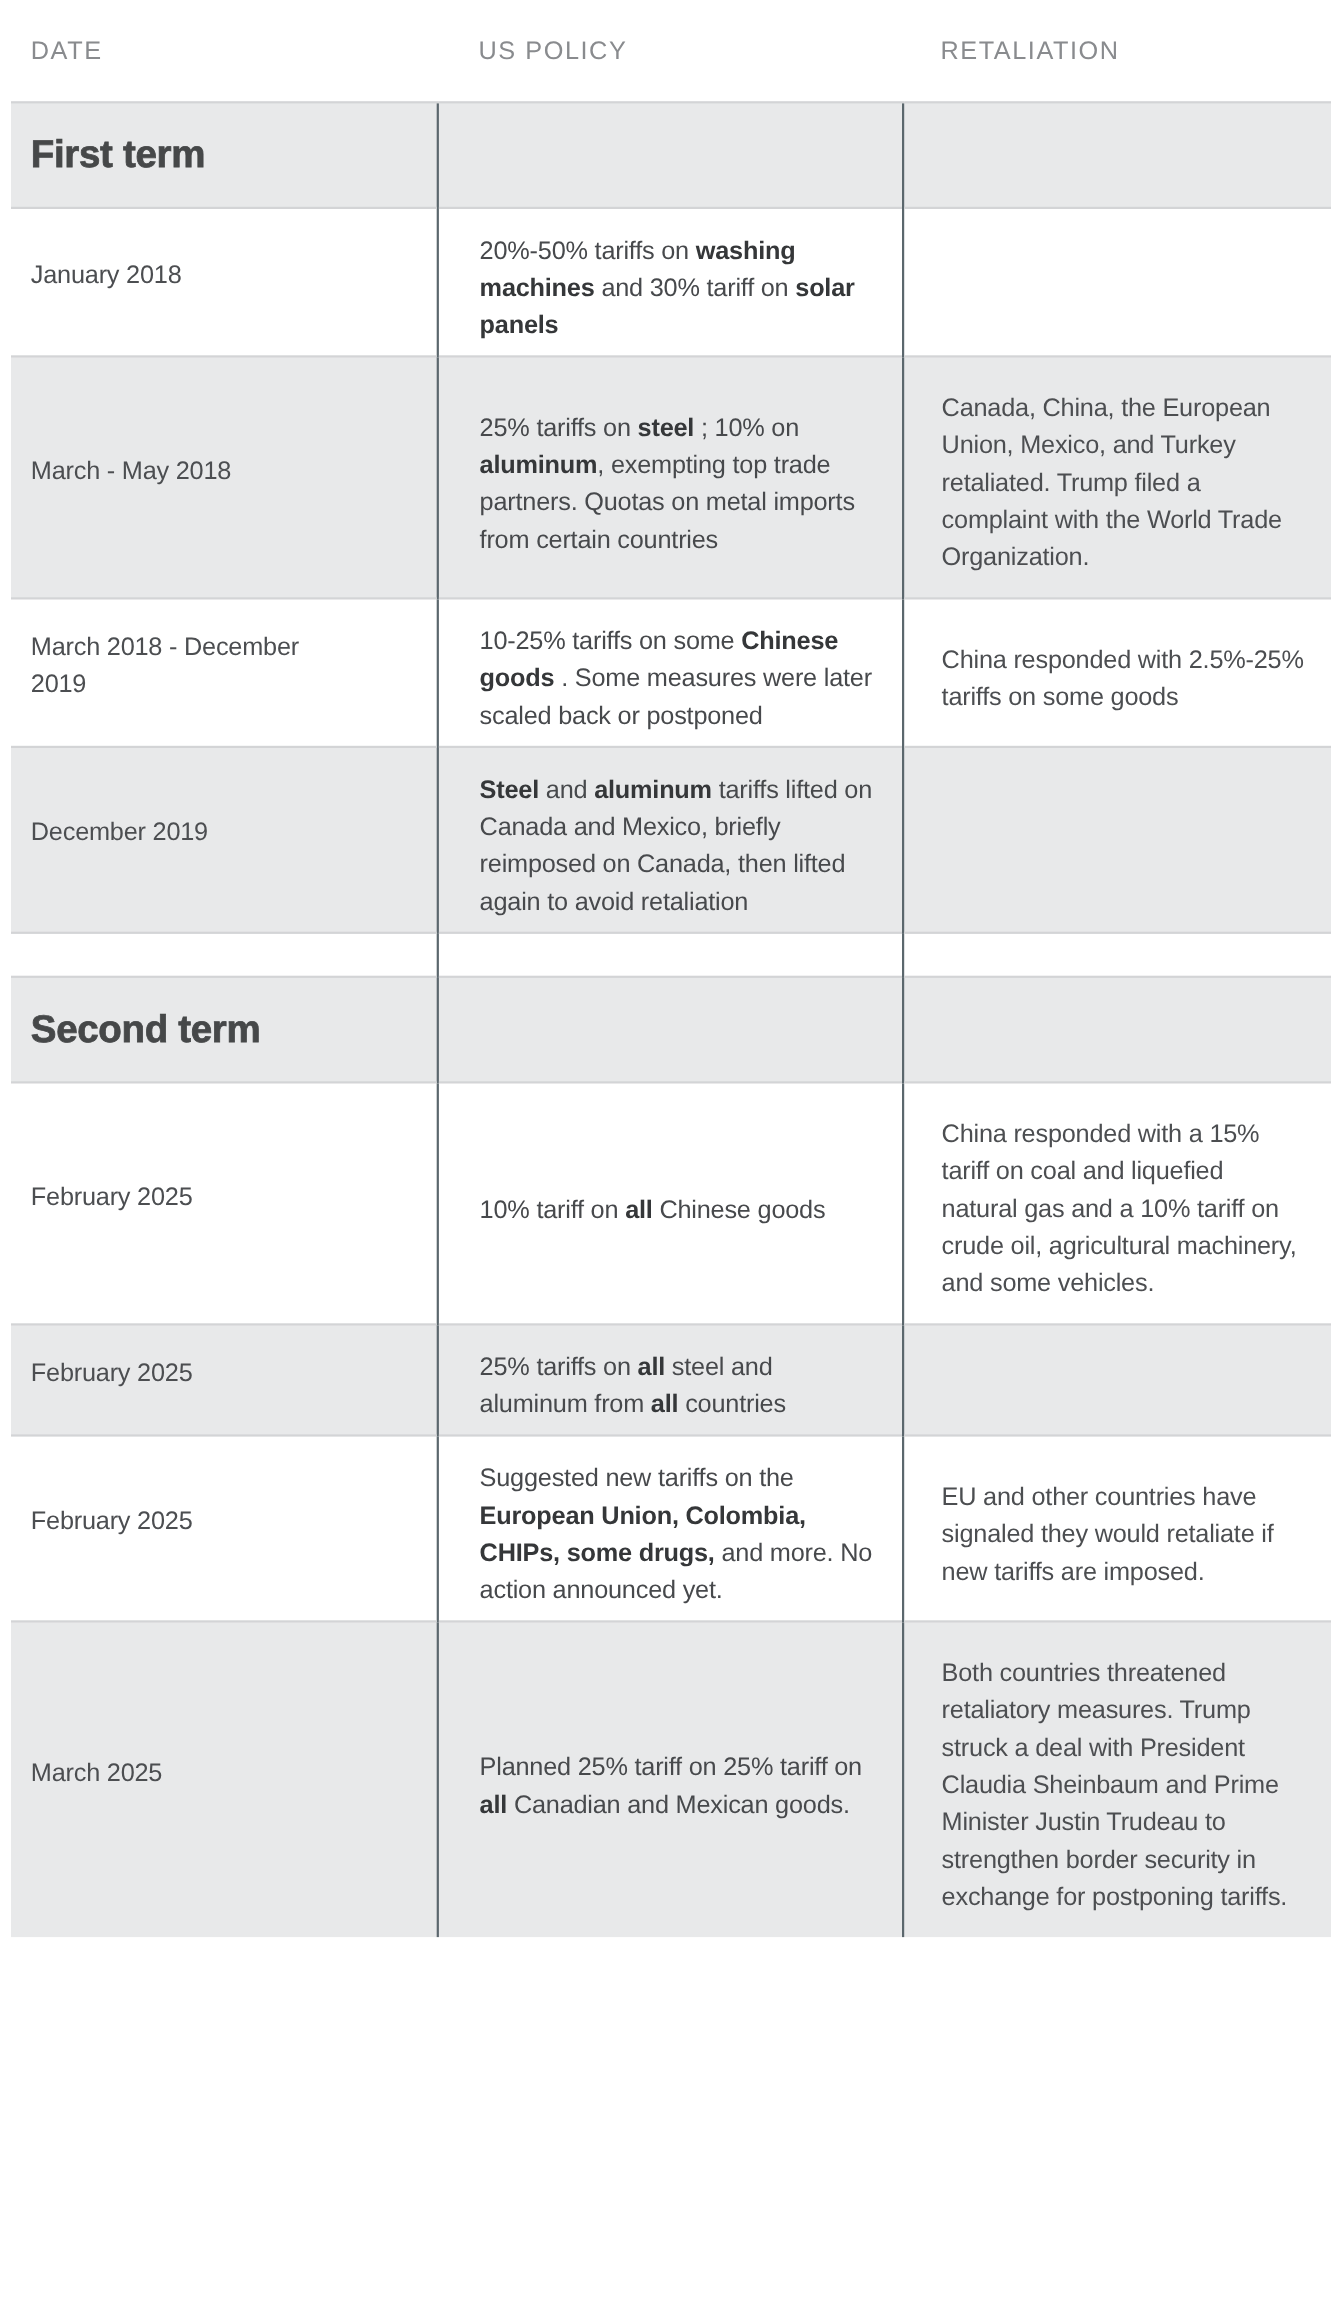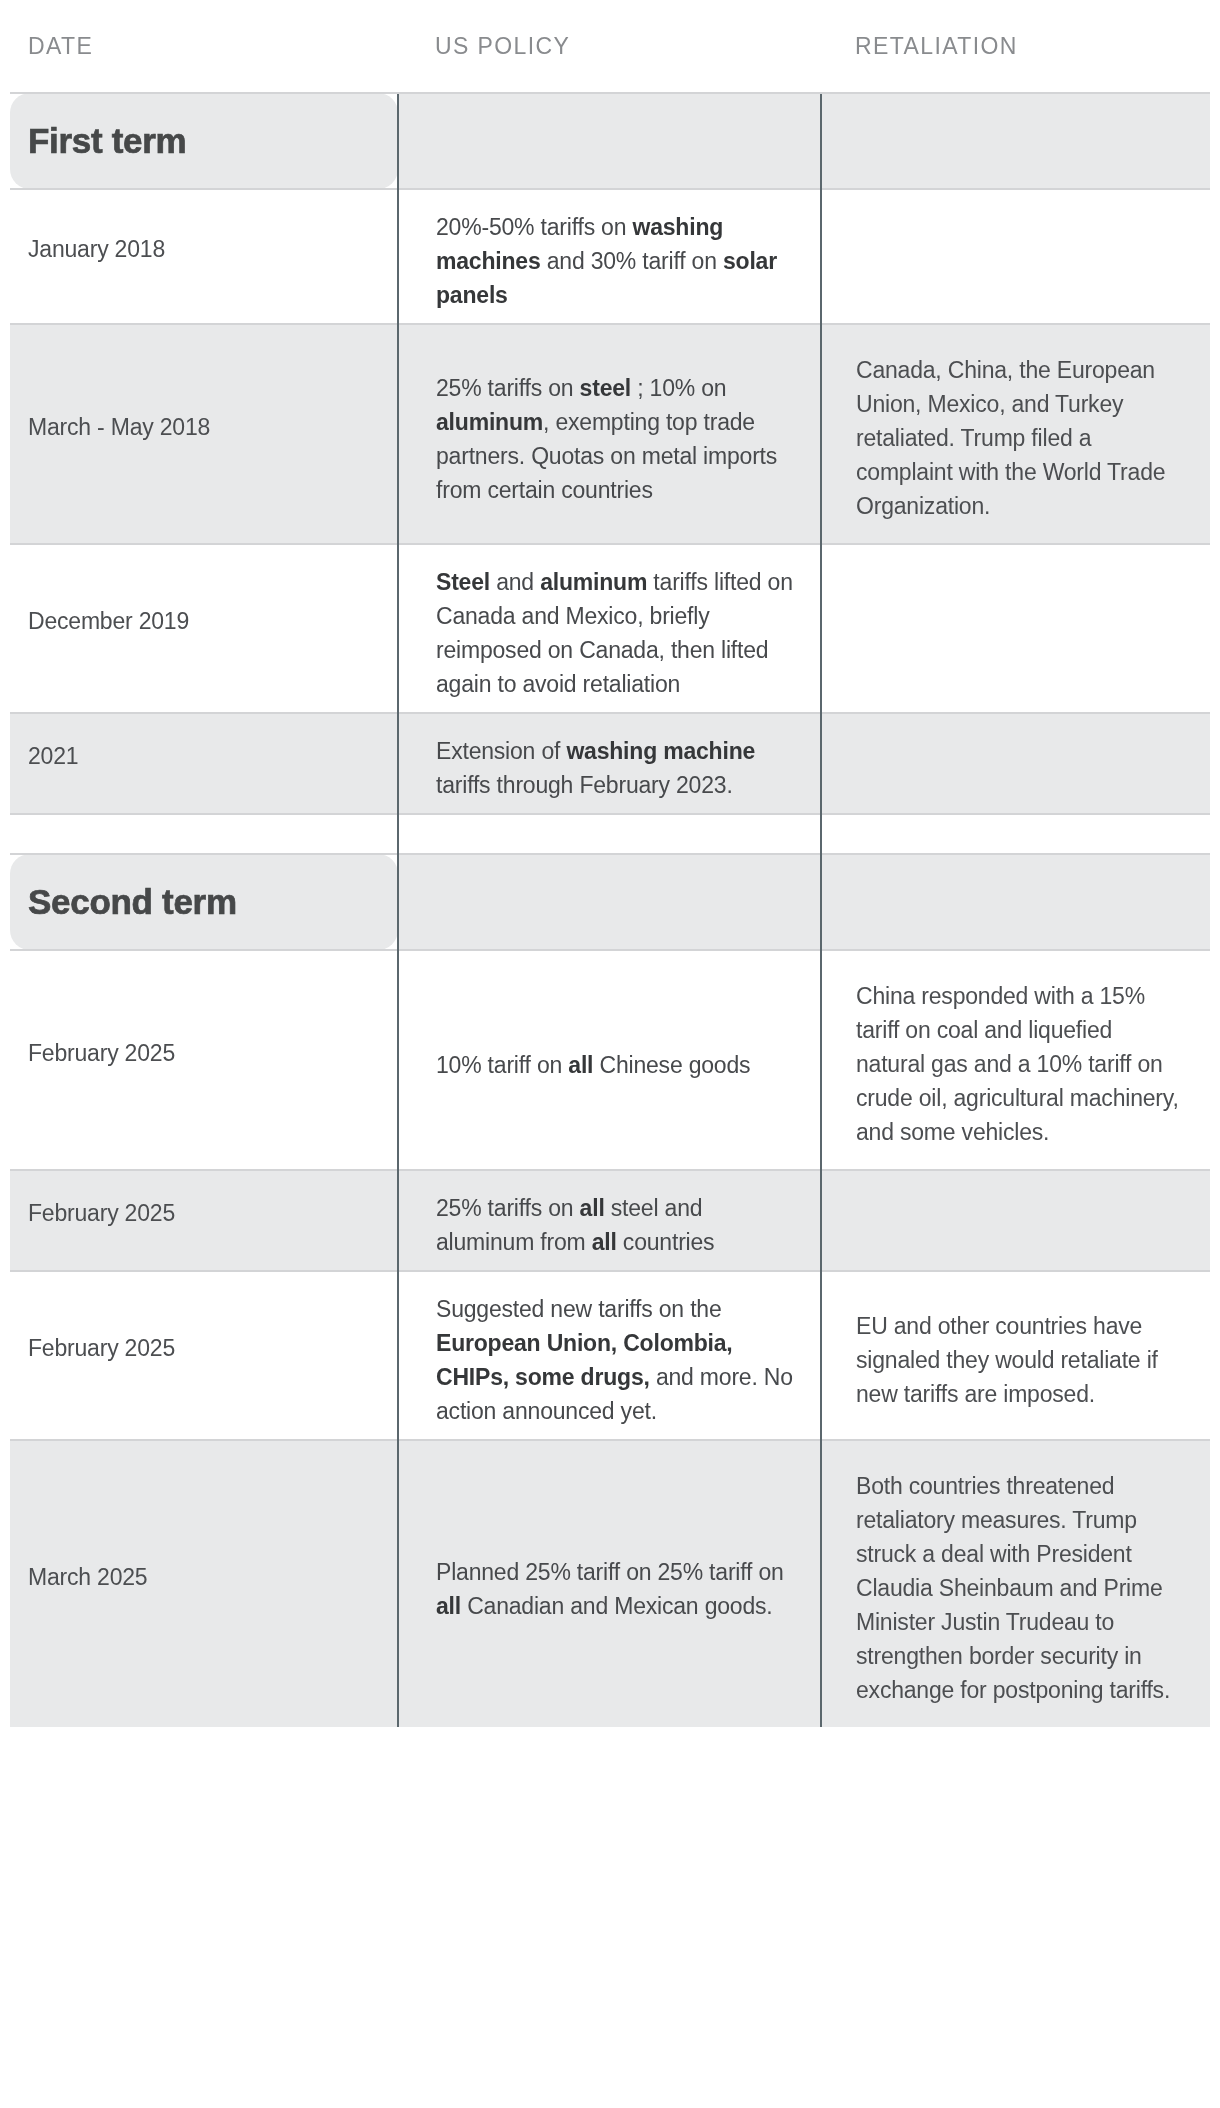--- a/index.html
+++ b/index.html
@@ -50,21 +50,21 @@
     font-size:23px;
     line-height:34px;
     letter-spacing:-0.2px;
   }
   tbody td.c2,tbody td.c3{border-left:2px solid var(--divider);}
   tbody tr:nth-child(odd) td{background:var(--row-shade);}
   td.c1{padding:5px 88px 20px 18px;color:var(--date-text);}
   td.c2{padding:20px 26px 11px 37px;color:var(--policy-text);}
   td.c3{padding:28px 24px 20px 34px;color:var(--retal-text);}
   td.c2 strong{font-weight:700;color:var(--policy-bold);}
-  tr.section td.c1{padding:24px 16px 24px 18px;border-radius:20px;}
+  tr.section td.c1{padding:24px 16px 24px 18px;}
   tr.section .stitle{
     font-size:35px;
     line-height:46px;
     font-weight:700;
     letter-spacing:-0.3px;
     color:var(--section-text);
     -webkit-text-stroke:0.7px var(--section-text);
     white-space:nowrap;
   }
   tr.spacer td{padding:0;height:40px;}
@@ -95,27 +95,27 @@
         <td class="c1">January 2018</td>
         <td class="c2">20%-50% tariffs on <strong>washing machines</strong> and 30% tariff on <strong>solar panels</strong></td>
         <td class="c3"></td>
       </tr>
       <tr>
         <td class="c1">March - May 2018</td>
         <td class="c2">25% tariffs on <strong>steel</strong> ; 10% on <strong>aluminum</strong>, exempting top trade partners. Quotas on metal imports from certain countries</td>
         <td class="c3">Canada, China, the European Union, Mexico, and Turkey retaliated. Trump filed a complaint with the World Trade Organization.</td>
       </tr>
       <tr>
+        <td class="c1">March 2018 - December 2019</td>
+        <td class="c2">10-25% tariffs on some <strong>Chinese goods</strong> . Some measures were later scaled back or postponed</td>
+        <td class="c3">China responded with 2.5%-25% tariffs on some goods</td>
+      </tr>
+      <tr>
         <td class="c1">December 2019</td>
         <td class="c2"><strong>Steel</strong> and <strong>aluminum</strong> tariffs lifted on Canada and Mexico, briefly reimposed on Canada, then lifted again to avoid retaliation</td>
-        <td class="c3"></td>
-      </tr>
-      <tr>
-        <td class="c1">2021</td>
-        <td class="c2">Extension of <strong>washing machine</strong> tariffs through February 2023.</td>
         <td class="c3"></td>
       </tr>
       <tr class="spacer">
         <td class="c1"></td>
         <td class="c2"></td>
         <td class="c3"></td>
       </tr>
       <tr class="section">
         <td class="c1"><span class="stitle">Second term</span></td>
         <td class="c2"></td>

